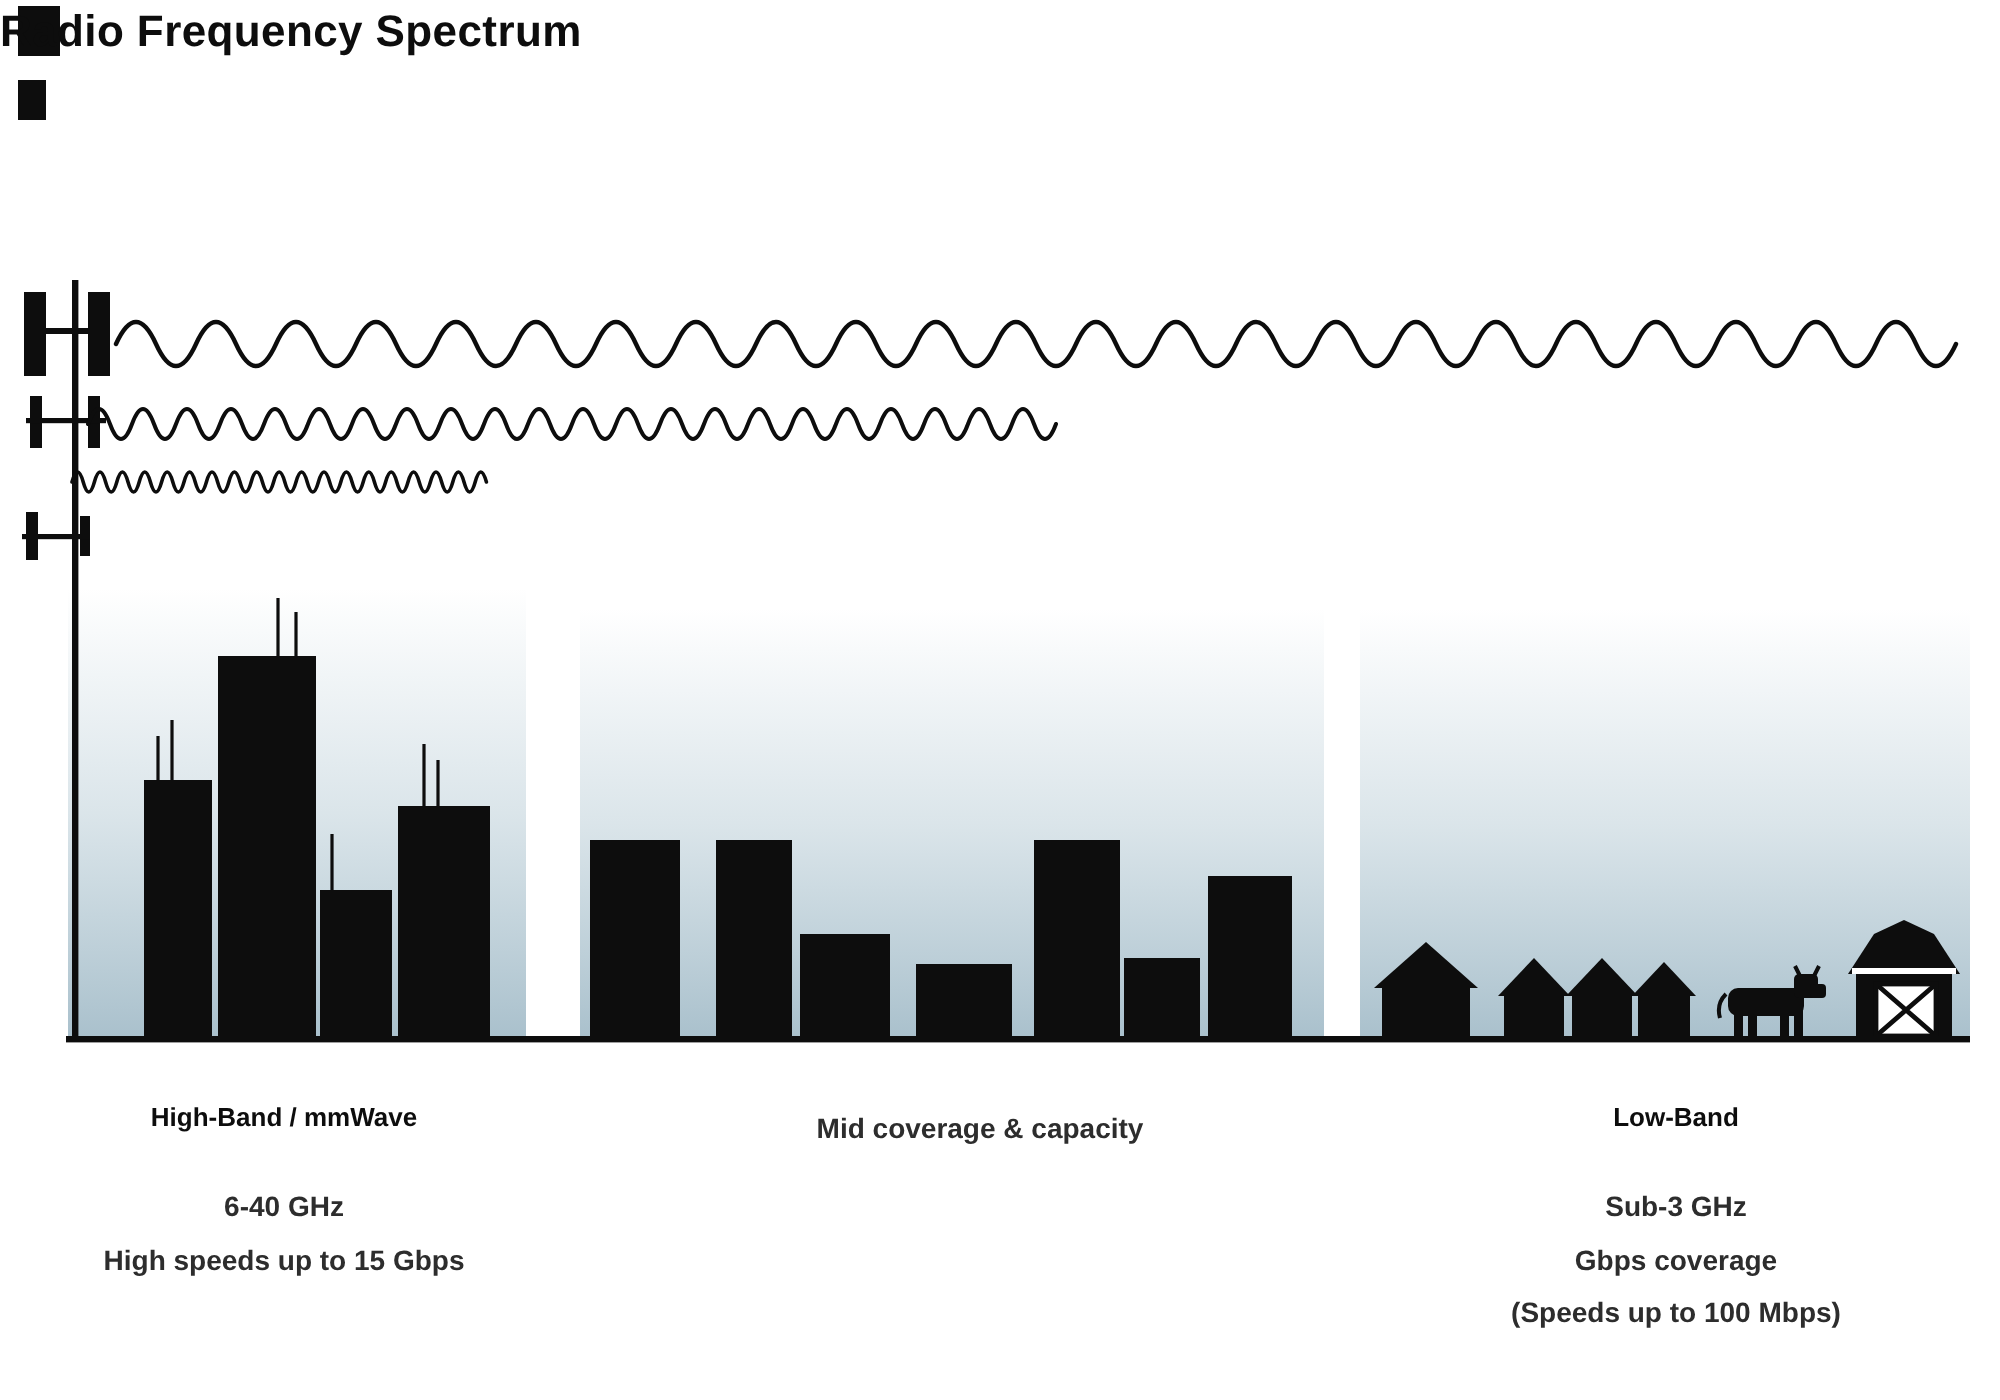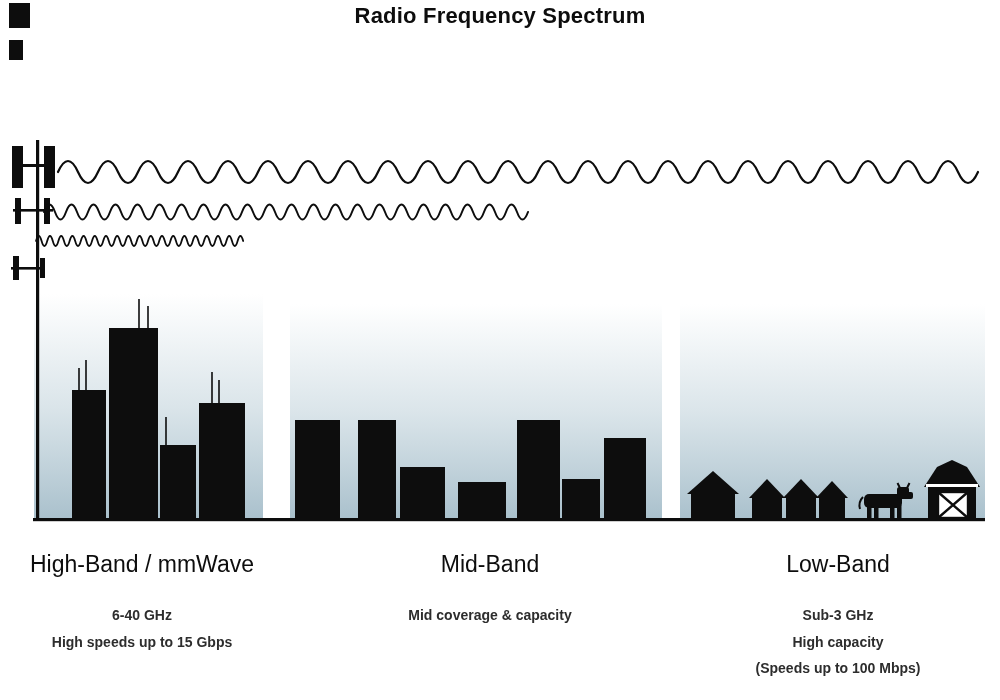--- a/index.html
+++ b/index.html
@@ -7,26 +7,26 @@
   body {
     position:relative;
     background:#ffffff;
     font-family:"Liberation Sans", sans-serif;
     overflow:hidden;
     color:#2d2d2d;
   }
   .stage { position:absolute; top:0; left:0; width:1000px; height:700px; }
   .page-title {
     position:absolute; top:3px; left:0; width:1000px;
-    text-align:center; font-size:22px; font-weight:bold;
+    font-size:22px; font-weight:bold;
     color:var(--ink,#121212); letter-spacing:.2px;
   }
   .band-label { position:absolute; text-align:center; }
   .band-name {
-    font-size:23px; font-weight:normal; color:var(--ink,#121212);
+    font-size:13px; font-weight:bold; color:var(--ink,#121212);
     margin-bottom:24px;
   }
   .band-line { font-size:14px; line-height:26.5px; color:var(--text,#2d2d2d);font-weight:bold; }
   .ink { fill:var(--ink,#0d0d0d); }
   .wave { fill:none; stroke:var(--ink,#0d0d0d); stroke-linecap:round; }
   .antenna { stroke:var(--ink,#0d0d0d); stroke-width:1.6; }
   .inkstroke { stroke:var(--ink,#0d0d0d); fill:none; }
   .paper { fill:#ffffff; }
 </style>
 </head>
@@ -140,22 +140,21 @@
 
 <div class="page-title">Radio Frequency Spectrum</div>
 
 <div class="band-label" style="left:10px; top:551px; width:264px;">
   <div class="band-name">High-Band / mmWave</div>
   <div class="band-line">6-40 GHz</div>
   <div class="band-line">High speeds up to 15 Gbps</div>
 </div>
 
 <div class="band-label" style="left:330px; top:551px; width:320px;">
-  <div class="band-name">Mid-Band</div>
   <div class="band-line">Mid coverage &amp; capacity</div>
 </div>
 
 <div class="band-label" style="left:690px; top:551px; width:296px;">
   <div class="band-name">Low-Band</div>
   <div class="band-line">Sub-3 GHz</div>
-  <div class="band-line">High capacity</div>
+  <div class="band-line">Gbps coverage</div>
   <div class="band-line">(Speeds up to 100 Mbps)</div>
 </div>
 
 </body></html>

